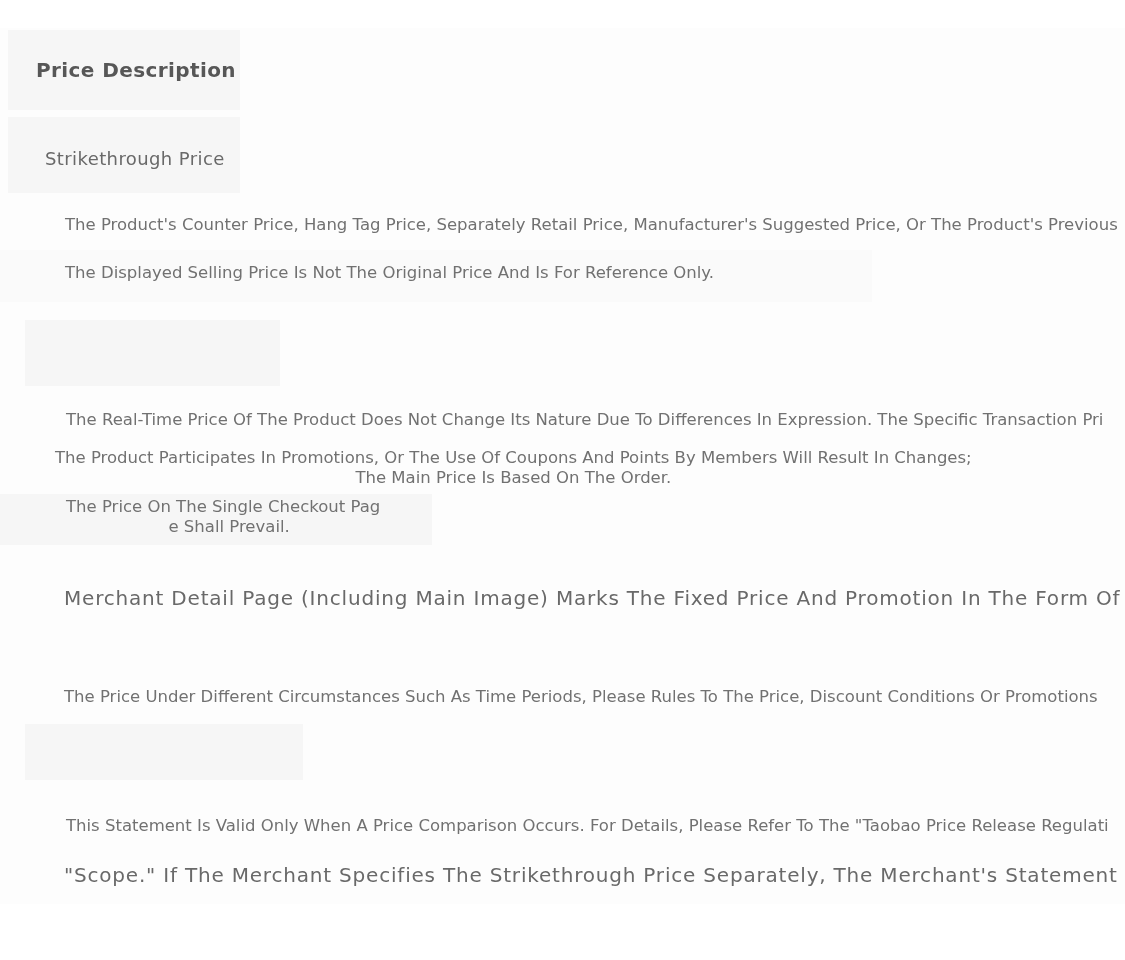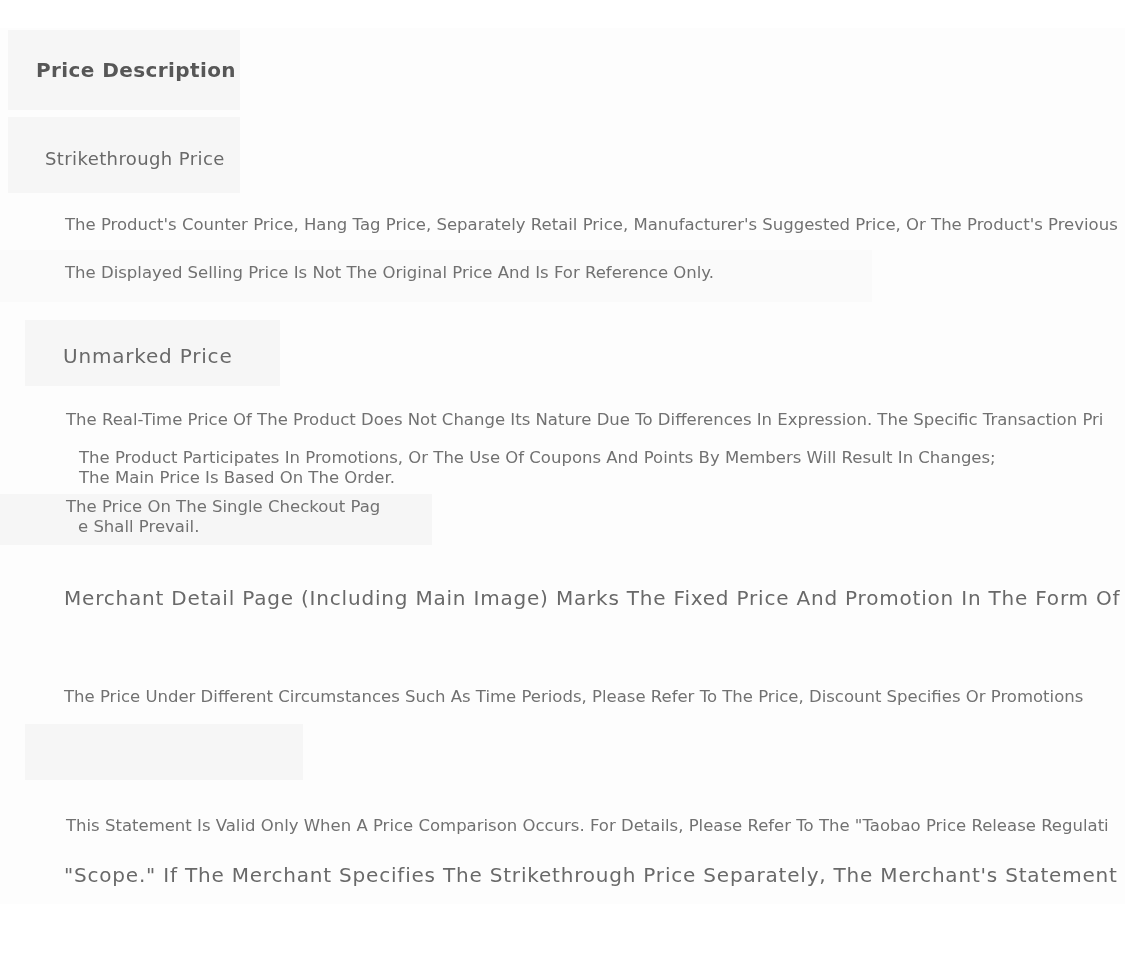--- a/index.html
+++ b/index.html
@@ -7,21 +7,21 @@
     position: relative;
     width: 1125px;
     height: 960px;
     overflow: hidden;
     background: var(--page-bg, #fdfdfd);
     font-family: "DejaVu Sans", "Liberation Sans", sans-serif;
   }
   .patch { position: absolute; background: var(--patch-bg, #f6f6f6); }
   .band  { position: absolute; background: var(--band-bg, #fafafa); }
   .white-band { position: absolute; background: #ffffff; }
-  .txt { position: absolute; white-space: pre; }
+  .txt { position: absolute; white-space: pre; text-align: center; }
   .title {
     font-size: 20px; font-weight: bold; letter-spacing: 0.4px;
     line-height: 26px; color: var(--title-color, #575757);
   }
   .heading {
     font-size: 20px; letter-spacing: 0.8px;
     line-height: 26px; color: var(--heading-color, #696969);
   }
   .subheading {
     font-size: 18px; letter-spacing: 0.4px;
@@ -46,24 +46,23 @@
   <div class="patch" style="left:0; top:494px; width:432px; height:51px;"></div>
   <div class="patch" style="left:25px; top:724px; width:278px; height:56px;"></div>
   <div class="white-band" style="left:0; top:904px; width:1125px; height:56px;"></div>
 
   <div class="txt title" style="left:36px; top:57px;">Price Description</div>
 
   <div class="txt subheading" style="left:45px; top:148px;">Strikethrough Price</div>
   <div class="txt body" style="left:65px; top:215px;">The Product's Counter Price, Hang Tag Price, Separately Retail Price, Manufacturer's Suggested Price, Or The Product's Previous</div>
   <div class="txt body" style="left:65px; top:263px;">The Displayed Selling Price Is Not The Original Price And Is For Reference Only.</div>
 
-  <div class="txt heading" style="left:63px; top:343px;">Unmarked Price</div>
   <div class="txt body" style="left:66px; top:410px;">The Real-Time Price Of The Product Does Not Change Its Nature Due To Differences In Expression. The Specific Transaction Pri</div>
-  <div class="txt body" style="left:79px; top:448px;"><span style="display:block;">The Product Participates In Promotions, Or The Use Of Coupons And Points By Members Will Result In Changes;</span><span style="display:block;">The Main Price Is Based On The Order.</span></div>
+  <div class="txt body" style="left:55px; top:448px;"><span style="display:block;">The Product Participates In Promotions, Or The Use Of Coupons And Points By Members Will Result In Changes;</span><span style="display:block;">The Main Price Is Based On The Order.</span></div>
   <div class="txt body" style="left:66px; top:497px;"><span style="display:block;">The Price On The Single Checkout Pag</span><span style="display:block;margin-left:12px;">e Shall Prevail.</span></div>
 
   <div class="txt heading" style="left:64px; top:585px;">Merchant Detail Page (Including Main Image) Marks The Fixed Price And Promotion In The Form Of Ima</div>
-  <div class="txt body" style="left:64px; top:687px;">The Price Under Different Circumstances Such As Time Periods, Please Refer To The Price, Discount Specifies Or Promotions</div>
+  <div class="txt body" style="left:64px; top:687px;">The Price Under Different Circumstances Such As Time Periods, Please Rules To The Price, Discount Conditions Or Promotions</div>
 
   <div class="txt body" style="left:66px; top:816px;">This Statement Is Valid Only When A Price Comparison Occurs. For Details, Please Refer To The "Taobao Price Release Regulati</div>
   <div class="txt heading" style="left:64px; top:862px;">"Scope." If The Merchant Specifies The Strikethrough Price Separately, The Merchant's Statement Preva</div>
 
 </div>
 
 </body></html>

